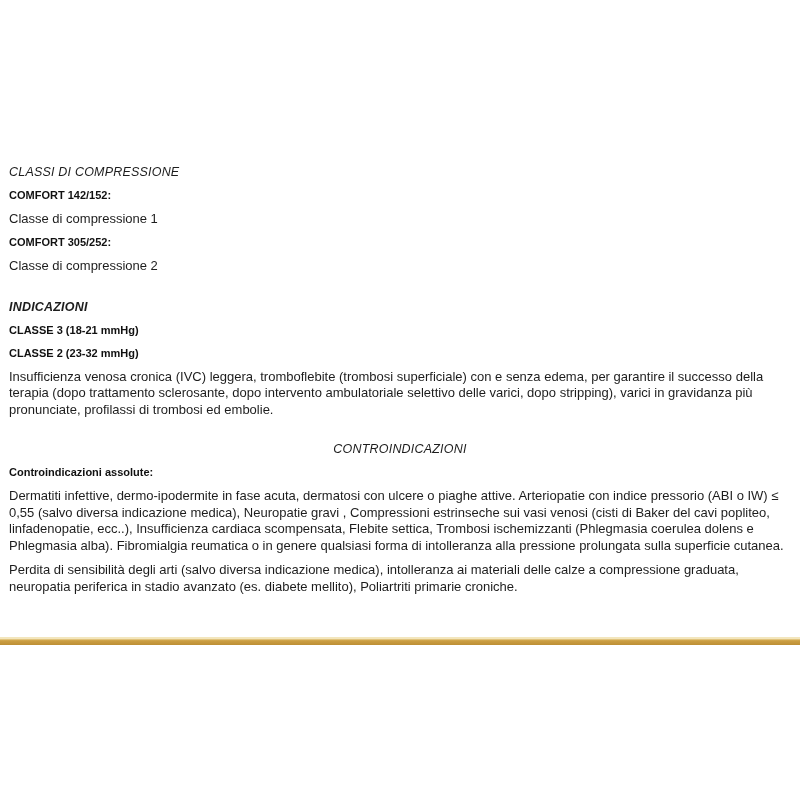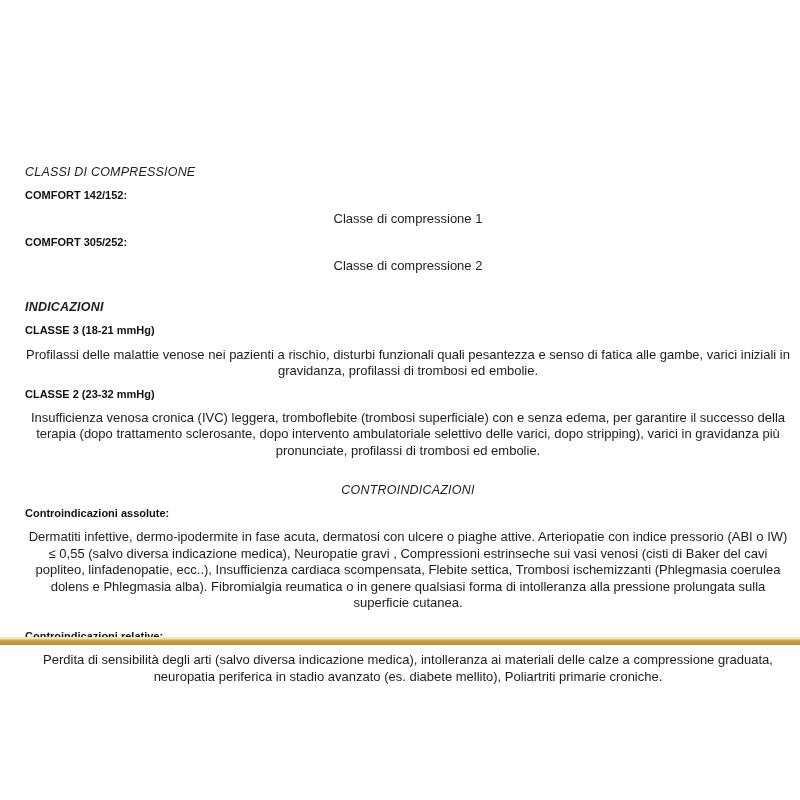--- a/index.html
+++ b/index.html
@@ -14,42 +14,40 @@
     overflow: hidden;
     background: #ffffff;
     font-family: "Liberation Sans", "DejaVu Sans", sans-serif;
     color: #1d1d1d;
   }
   .content {
     position: absolute;
     top: 165px;
     left: 9px;
     right: 9px;
-    margin-left: 16px;
   }
   .section-label {
     font-style: italic;
     font-size: 12.5px;
     font-weight: 400;
     letter-spacing: 0.2px;
     margin: 0 0 9px 0;
     line-height: 1.2;
   }
   .bold-title {
     font-weight: 700;
     font-size: 11px;
     margin: 0 0 9px 0;
     line-height: 1.2;
     color: #111111;
   }
   p.body-text {
     font-size: 13px;
     line-height: 16.5px;
     margin: 0 0 8px 0;
-    text-align: center;
   }
   .gap-lg { margin-top: 26px; font-weight: bold; }
   .gap-md { margin-top: 24px; text-align: center; }
   .gap-sm { margin-top: 18px; }
   .accent-bar {
     position: absolute;
     left: 0;
     right: 0;
     top: 637px;
     height: 8px;
@@ -71,30 +69,28 @@
       <h2 class="section-label">CLASSI DI COMPRESSIONE</h2>
       <h3 class="bold-title">COMFORT 142/152:</h3>
       <p class="body-text">Classe di compressione 1</p>
       <h3 class="bold-title">COMFORT 305/252:</h3>
       <p class="body-text">Classe di compressione 2</p>
     </div>
 
     <div>
       <h2 class="section-label gap-lg">INDICAZIONI</h2>
       <h3 class="bold-title">CLASSE 3 (18-21 mmHg)</h3>
-      <p class="body-text">Profilassi delle malattie venose nei pazienti a rischio, disturbi funzionali quali pesantezza e senso di fatica alle gambe, varici iniziali in gravidanza, profilassi di trombosi ed embolie.</p>
       <h3 class="bold-title">CLASSE 2 (23-32 mmHg)</h3>
       <p class="body-text">Insufficienza venosa cronica (IVC) leggera, tromboflebite (trombosi superficiale) con e senza edema, per garantire il successo della terapia (dopo trattamento sclerosante, dopo intervento ambulatoriale selettivo delle varici, dopo stripping), varici in gravidanza più pronunciate, profilassi di trombosi ed embolie.</p>
     </div>
 
     <div>
       <h2 class="section-label gap-md">CONTROINDICAZIONI</h2>
       <h3 class="bold-title">Controindicazioni assolute:</h3>
       <p class="body-text">Dermatiti infettive, dermo-ipodermite in fase acuta, dermatosi con ulcere o piaghe attive. Arteriopatie con indice pressorio (ABI o IW) ≤ 0,55 (salvo diversa indicazione medica), Neuropatie gravi , Compressioni estrinseche sui vasi venosi (cisti di Baker del cavi popliteo, linfadenopatie, ecc..), Insufficienza cardiaca scompensata, Flebite settica, Trombosi ischemizzanti (Phlegmasia coerulea dolens e Phlegmasia alba). Fibromialgia reumatica o in genere qualsiasi forma di intolleranza alla pressione prolungata sulla superficie cutanea.</p>
-      <h3 class="bold-title gap-sm">Controindicazioni relative:</h3>
       <p class="body-text">Perdita di sensibilità degli arti (salvo diversa indicazione medica), intolleranza ai materiali delle calze a compressione graduata, neuropatia periferica in stadio avanzato (es. diabete mellito), Poliartriti primarie croniche.</p>
     </div>
 
   </div>
 
   <div class="accent-bar"></div>
 
 </div>
 
 </body></html>

